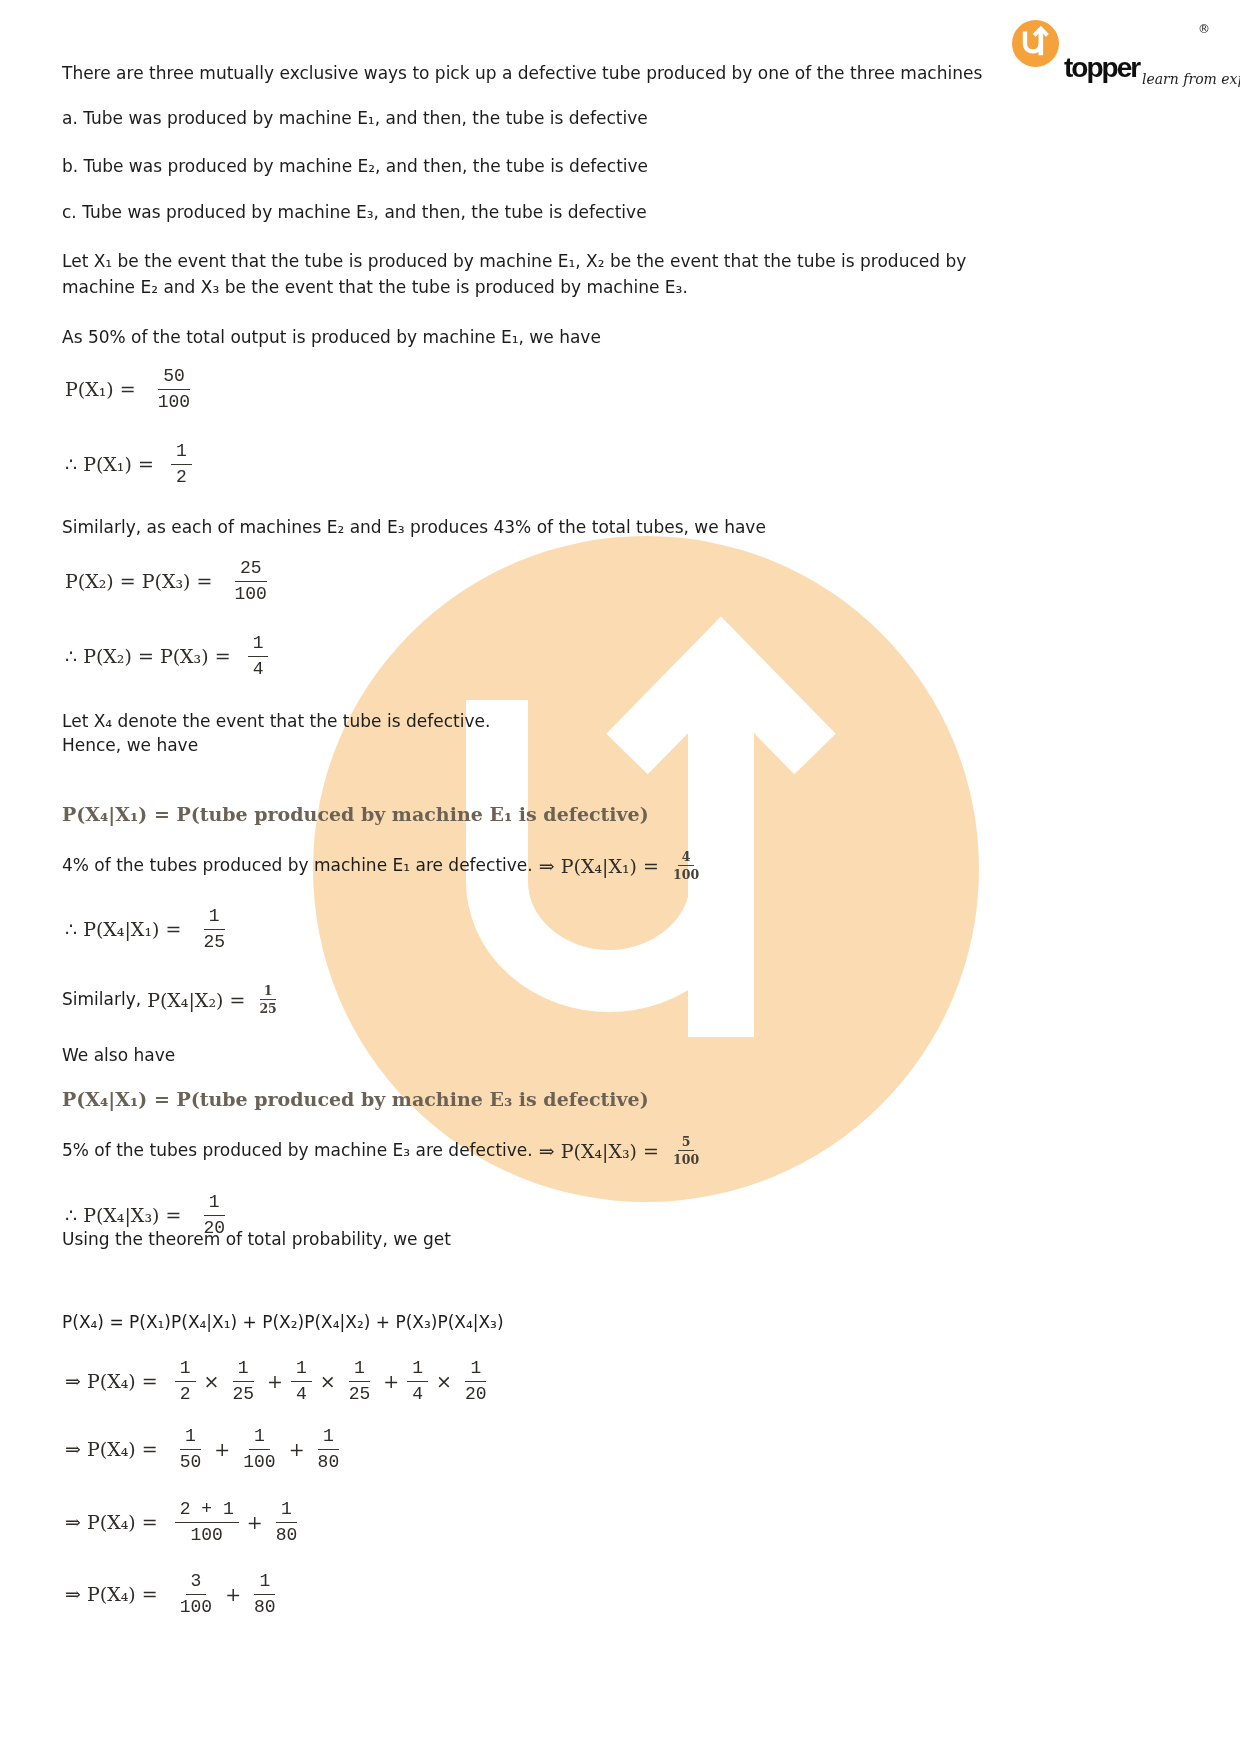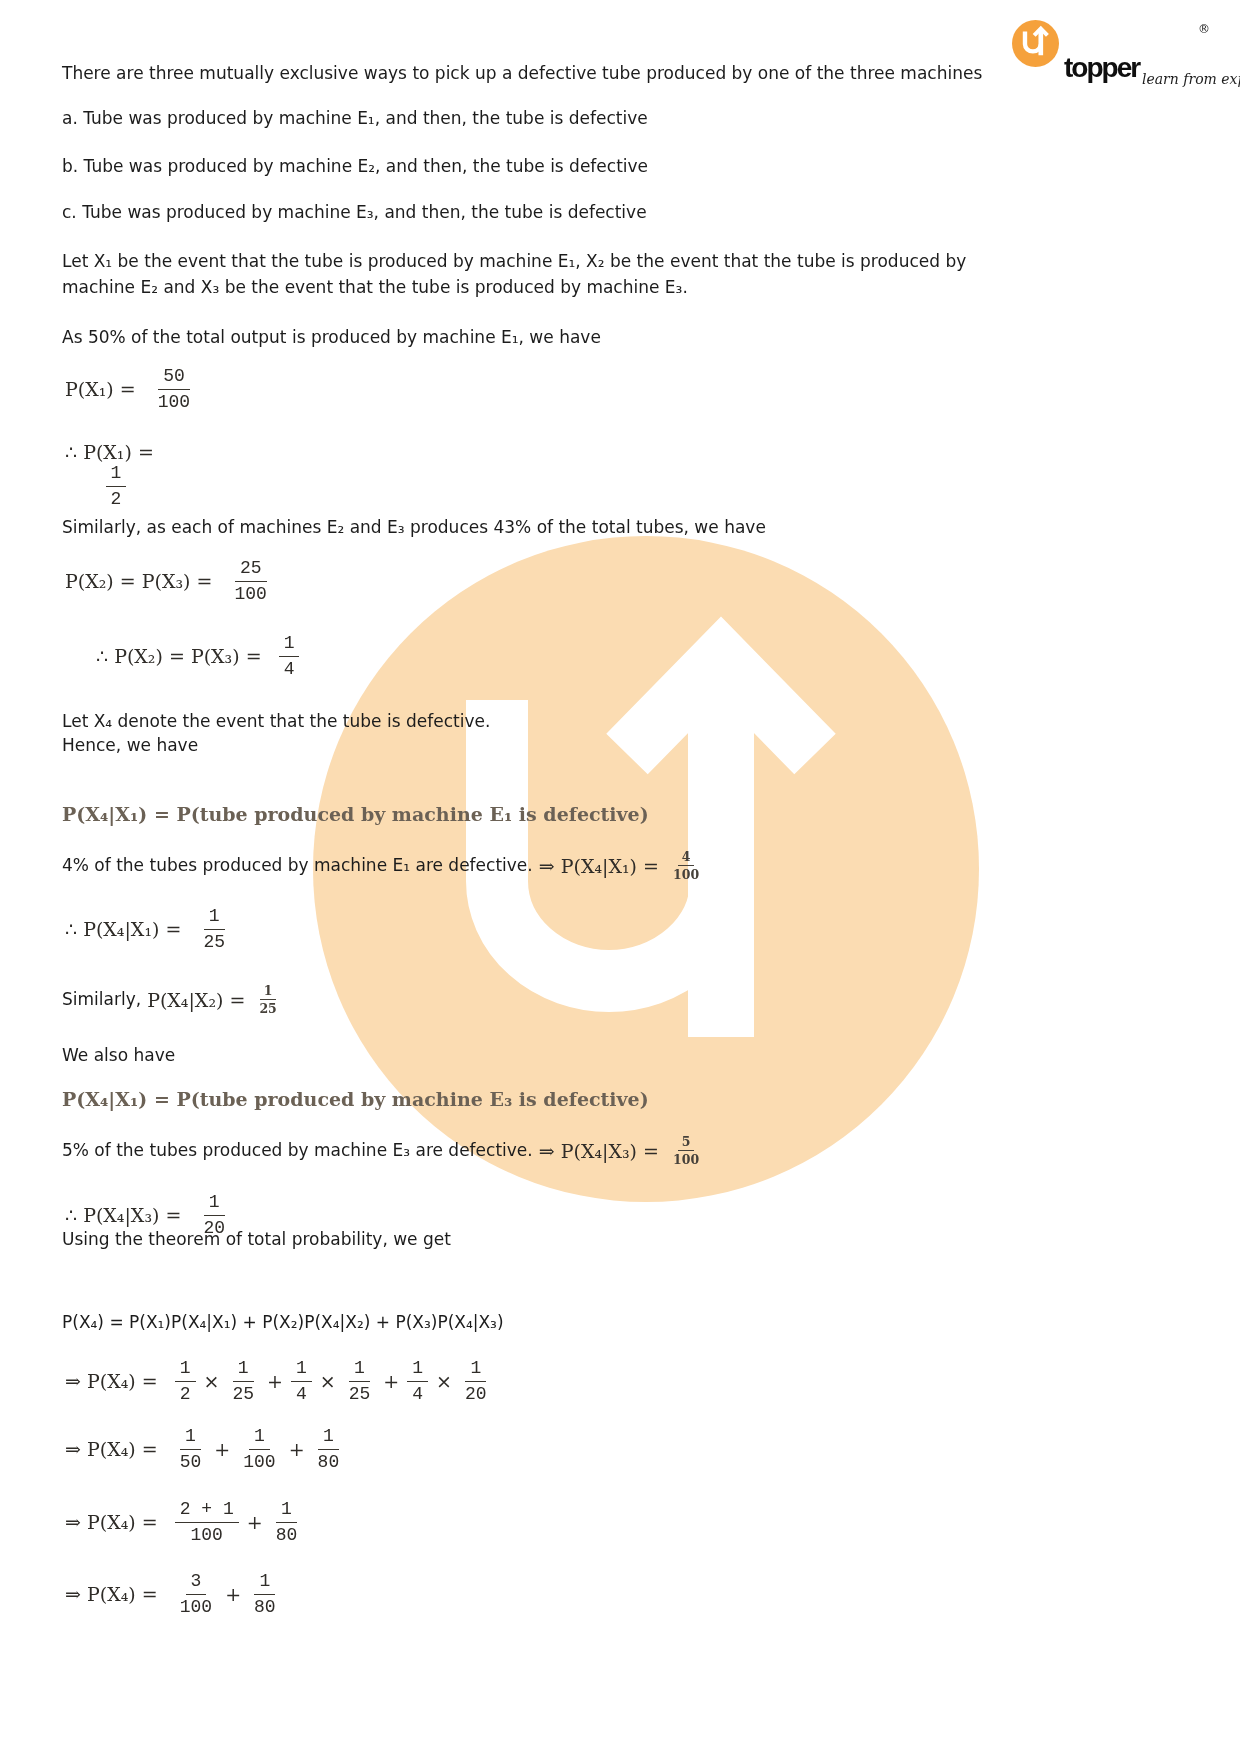--- a/index.html
+++ b/index.html
@@ -94,39 +94,39 @@
   <div class="blk t-sans" style="top:324px;">As 50% of the total output is produced by machine E₁, we have</div>
 
   <div class="blk eq t-serif" style="top:366px;">
     <span class="lhs">P(X₁) = </span>
     <span class="frac">
         <span class="num">50</span>
         <span class="den">100</span>
       </span>
   </div>
 
-  <div class="blk eq t-serif" style="top:441px;flex-direction:column;">
+  <div class="blk eq t-serif" style="top:441px;">
     <span class="lhs">∴ P(X₁) = </span>
     <span class="frac">
         <span class="num">1</span>
         <span class="den">2</span>
       </span>
   </div>
 
   <div class="blk t-sans" style="top:514px;">Similarly, as each of machines E₂ and E₃ produces 43% of the total tubes, we have</div>
 
   <div class="blk eq t-serif" style="top:558px;">
     <span class="lhs">P(X₂) = P(X₃) = </span>
     <span class="frac">
         <span class="num">25</span>
         <span class="den">100</span>
       </span>
   </div>
 
-  <div class="blk eq t-serif" style="top:633px;margin-left:31px;">
+  <div class="blk eq t-serif" style="top:633px;">
     <span class="lhs">∴ P(X₂) = P(X₃) = </span>
     <span class="frac">
         <span class="num">1</span>
         <span class="den">4</span>
       </span>
   </div>
 
   <div class="blk t-sans" style="top:708px;">Let X₄ denote the event that the tube is defective.</div>
 
   <div class="blk t-sans" style="top:732px;">Hence, we have</div>

